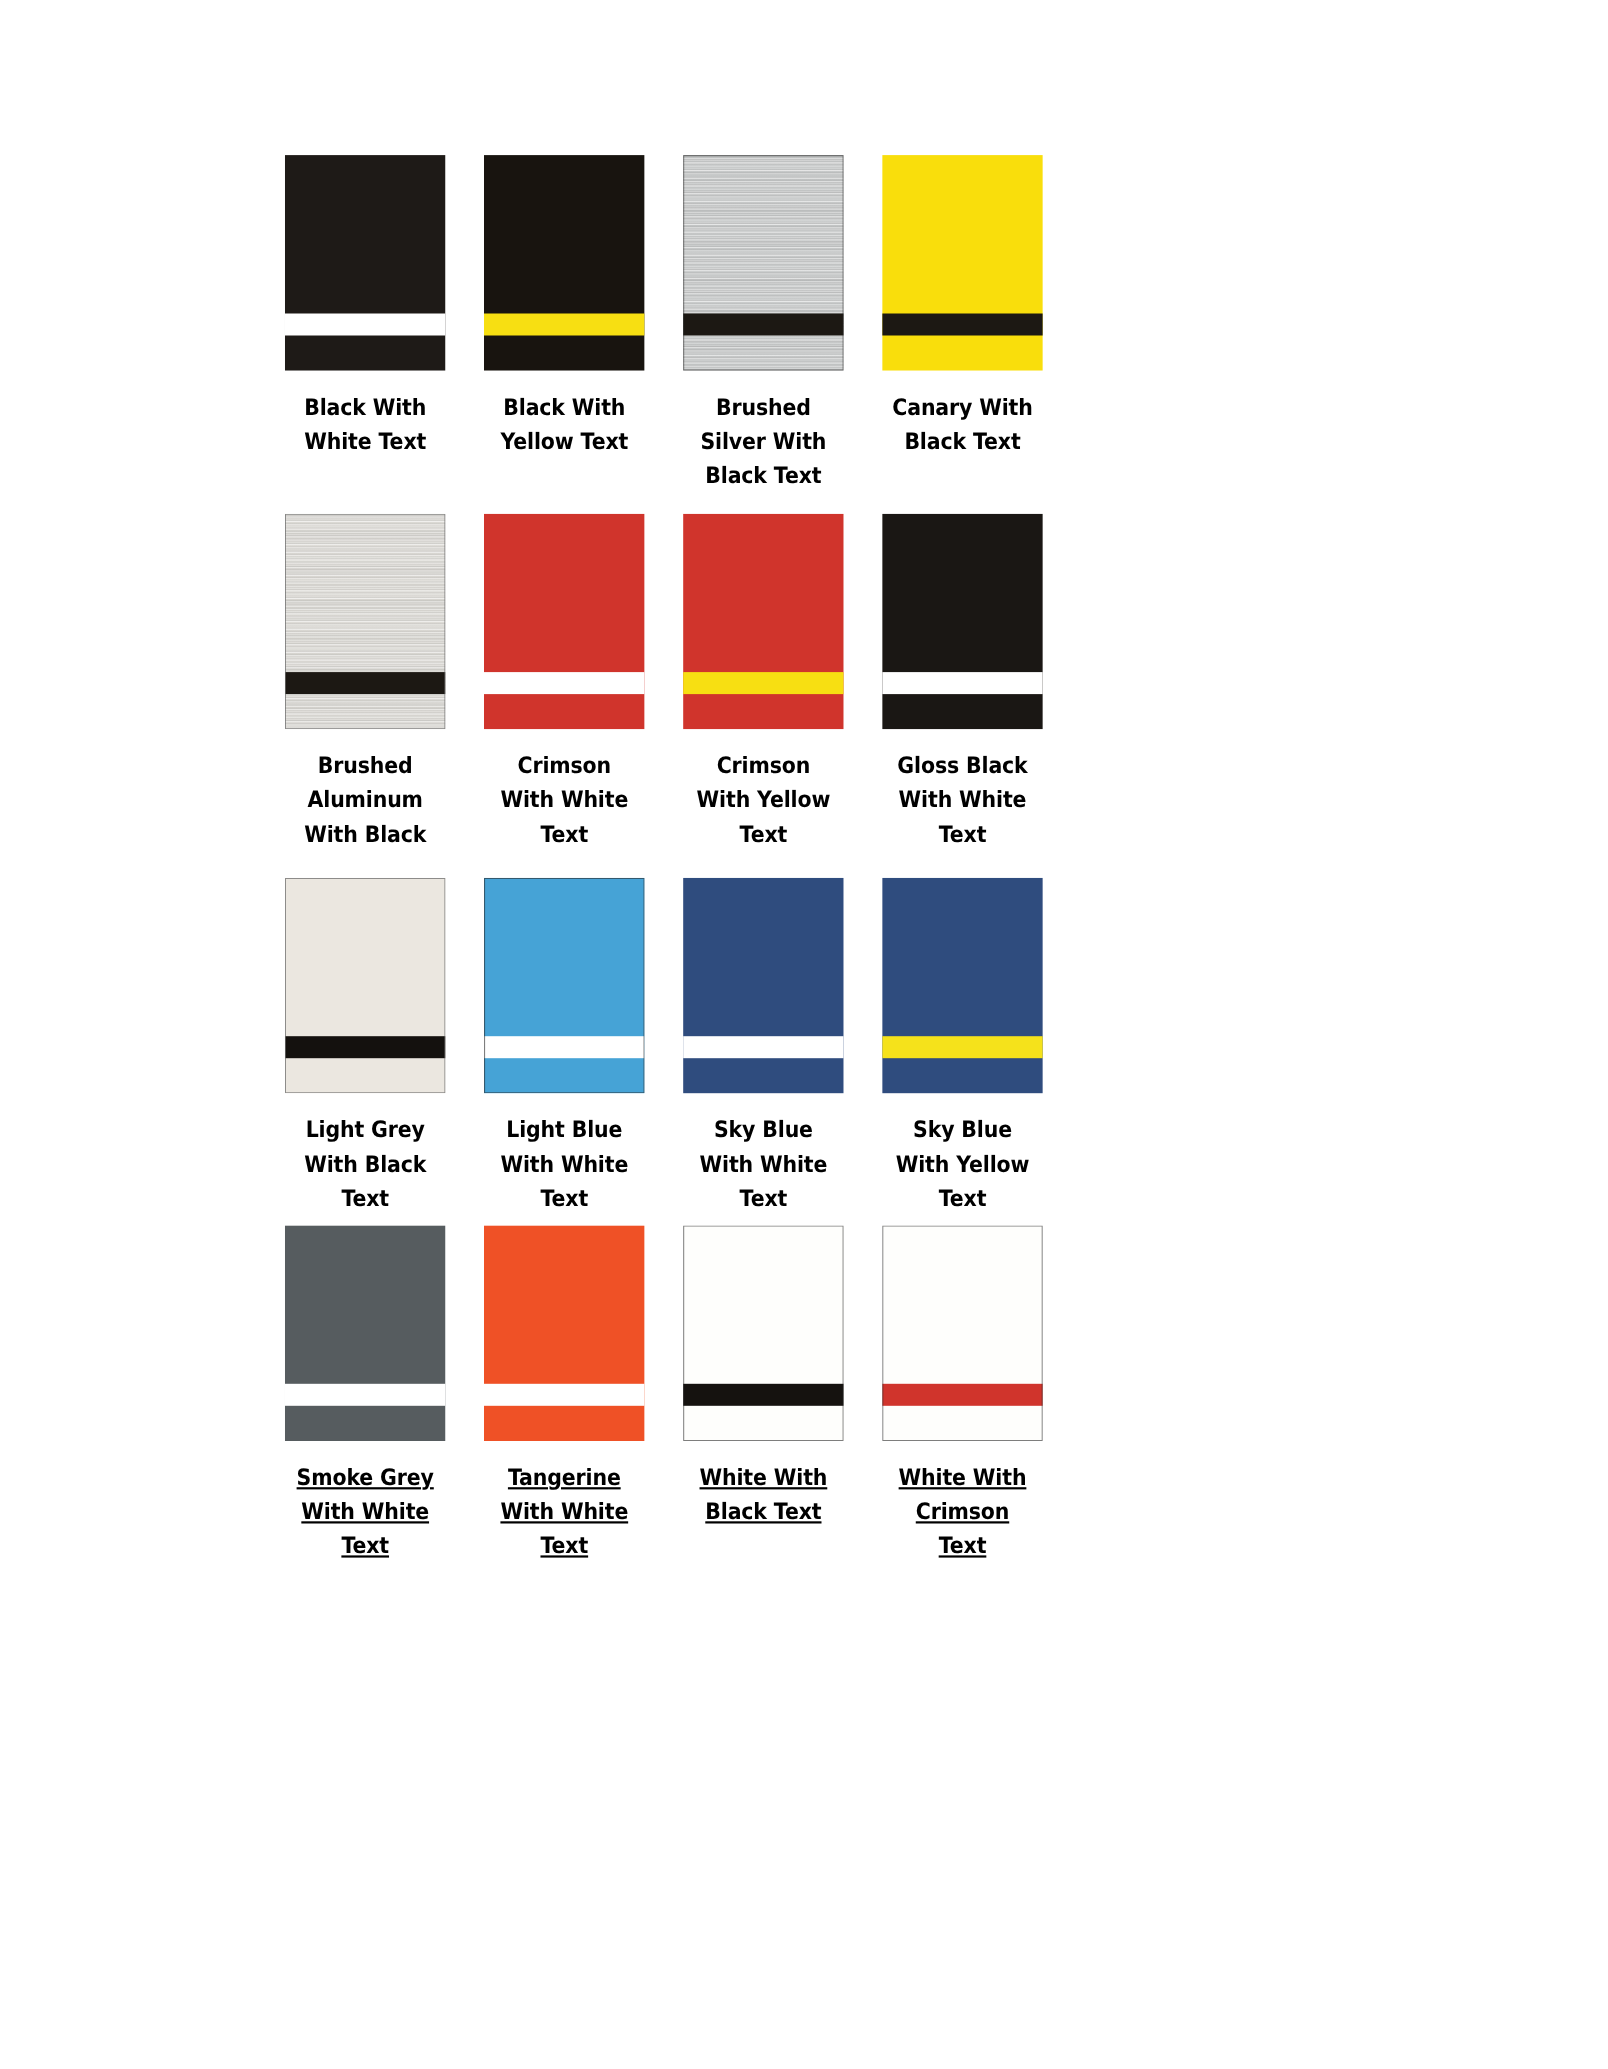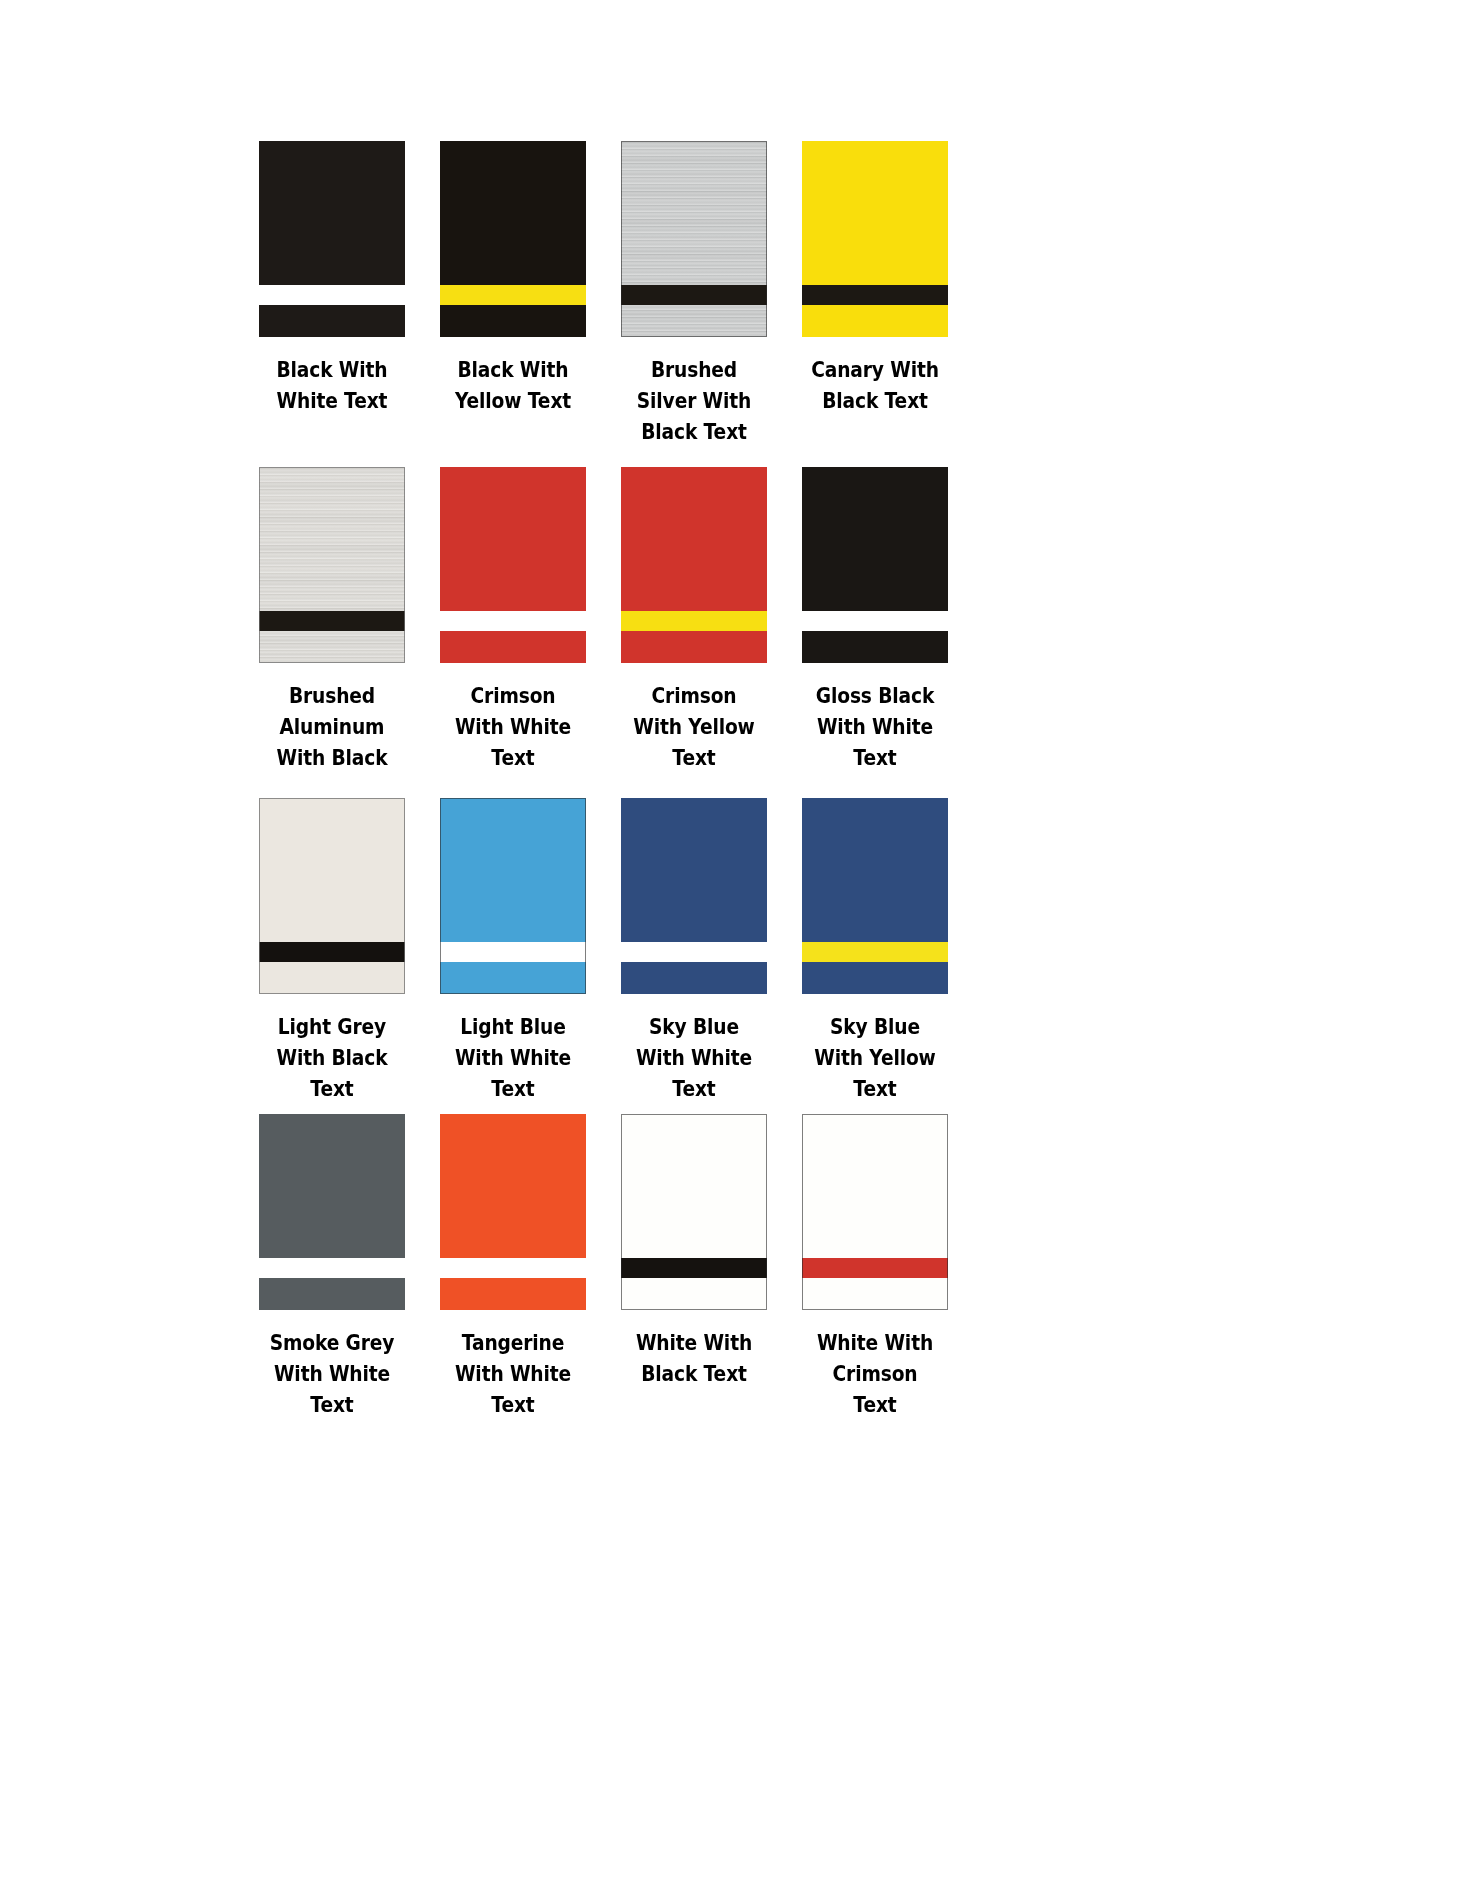--- a/index.html
+++ b/index.html
@@ -36,21 +36,21 @@
   .swatch-cell {
     width: 146px;
     display: flex;
     flex-direction: column;
     align-items: center;
   }
   
   .swatch-cell.r0 { height: 326px; }
   .swatch-cell.r1 { height: 331px; }
   .swatch-cell.r2 { height: 316px; }
-  .swatch-cell.r3 { height: 316px; }
+  .swatch-cell.r3 { height: 316px; text-decoration: underline; }
 
   .swatch {
     position: relative;
     width: 146px;
     height: 196px;
     box-sizing: border-box;
     overflow: hidden;
     flex: 0 0 auto;
   }
 

